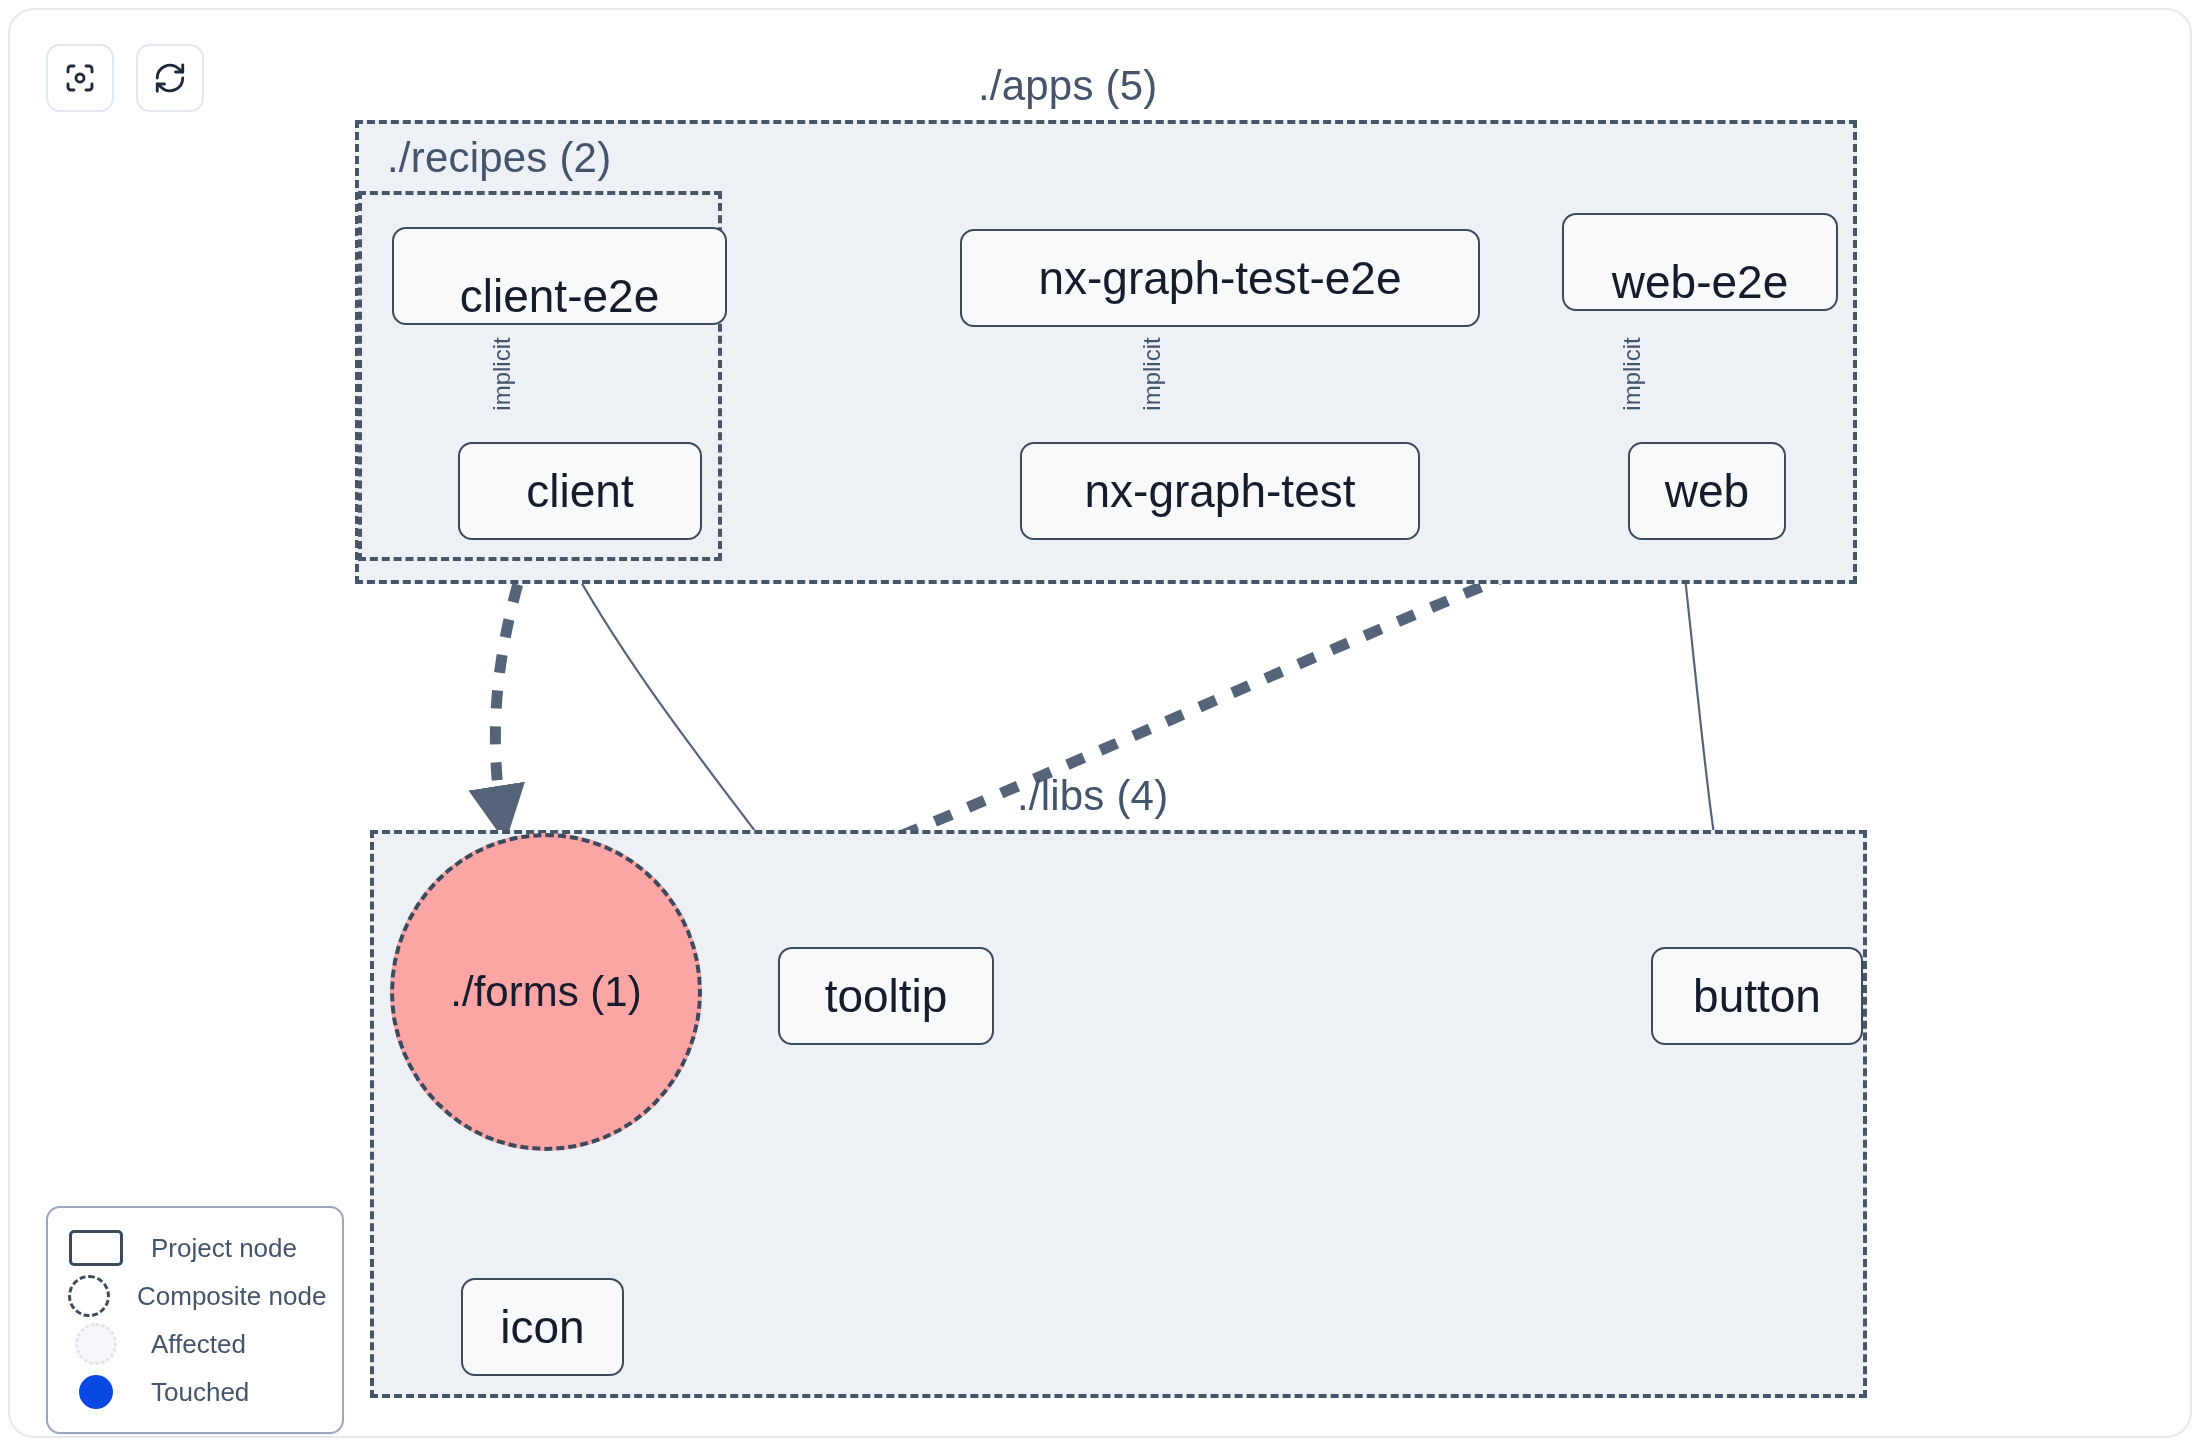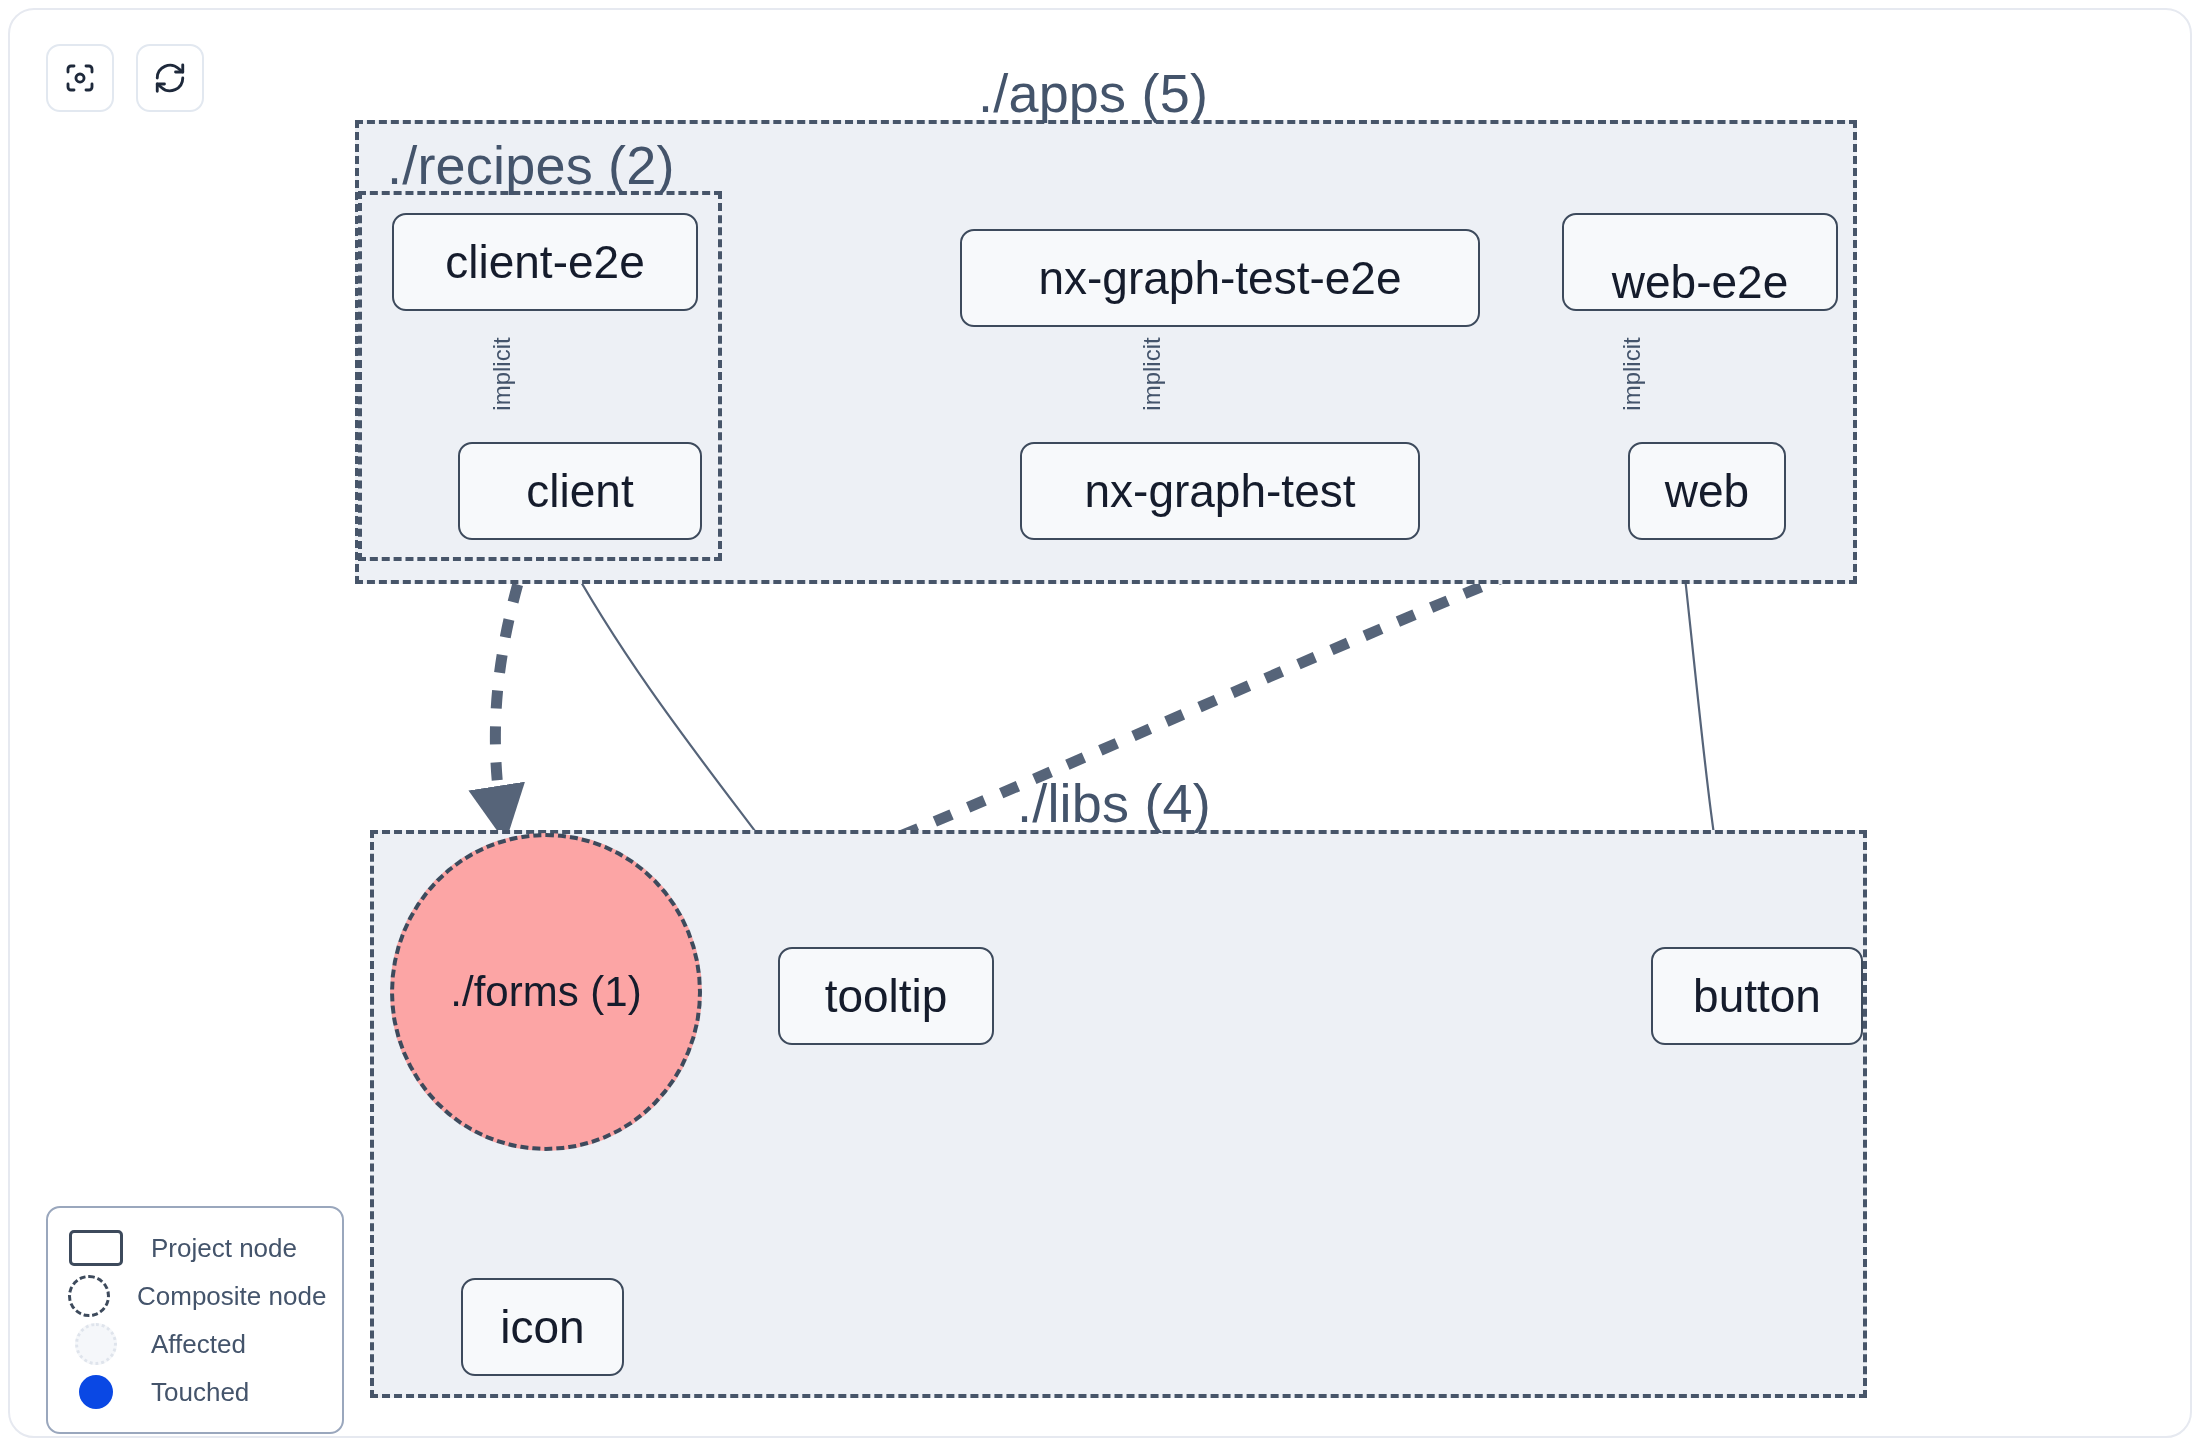--- a/index.html
+++ b/index.html
@@ -47,21 +47,21 @@
   
   .group-box{
     position:absolute;
     background:#edf0f5;
     border:4px dashed #475569;
     box-sizing:border-box;
     z-index:6;
   }
   .group-label{
     position:absolute;
-    font-size:54px;
+    font-size:42px;
     color:#44546b;
     letter-spacing:.2px;
     white-space:nowrap;
     z-index:9;
   }
 
   
   .node{
     position:absolute;
     background:#f7f9fb;
@@ -188,21 +188,21 @@
         <path d="M 1672 540 C 1690 700 1700 830 1722 928" fill="none" stroke="#566479" stroke-width="2.2" marker-end="url(#arrow-thin)"></path>
 
         <path d="M 492 1140 C 482 1190 478 1220 488 1258" fill="none" stroke="#566479" stroke-width="11" stroke-dasharray="18 18" marker-end="url(#arrow-thick)"></path>
       </svg>
     </div>
 
     <div class="edge-label" style="left:455px;top:350px;transform:rotate(-90deg);">implicit</div>
     <div class="edge-label" style="left:1105px;top:350px;transform:rotate(-90deg);">implicit</div>
     <div class="edge-label" style="left:1585px;top:350px;transform:rotate(-90deg);">implicit</div>
 
-    <div class="node" style="left:382px;top:203px;width:306px;height:98px;">
+    <div class="node" style="left:382px;top:217px;width:335px;height:98px;align-items:flex-end;">
       <span>client-e2e</span>
     </div>
 
     <div class="node" style="left:448px;top:432px;width:244px;height:98px;">
       <span>client</span>
     </div>
 
     <div class="node" style="left:950px;top:219px;width:520px;height:98px;">
       <span>nx-graph-test-e2e</span>
     </div>

